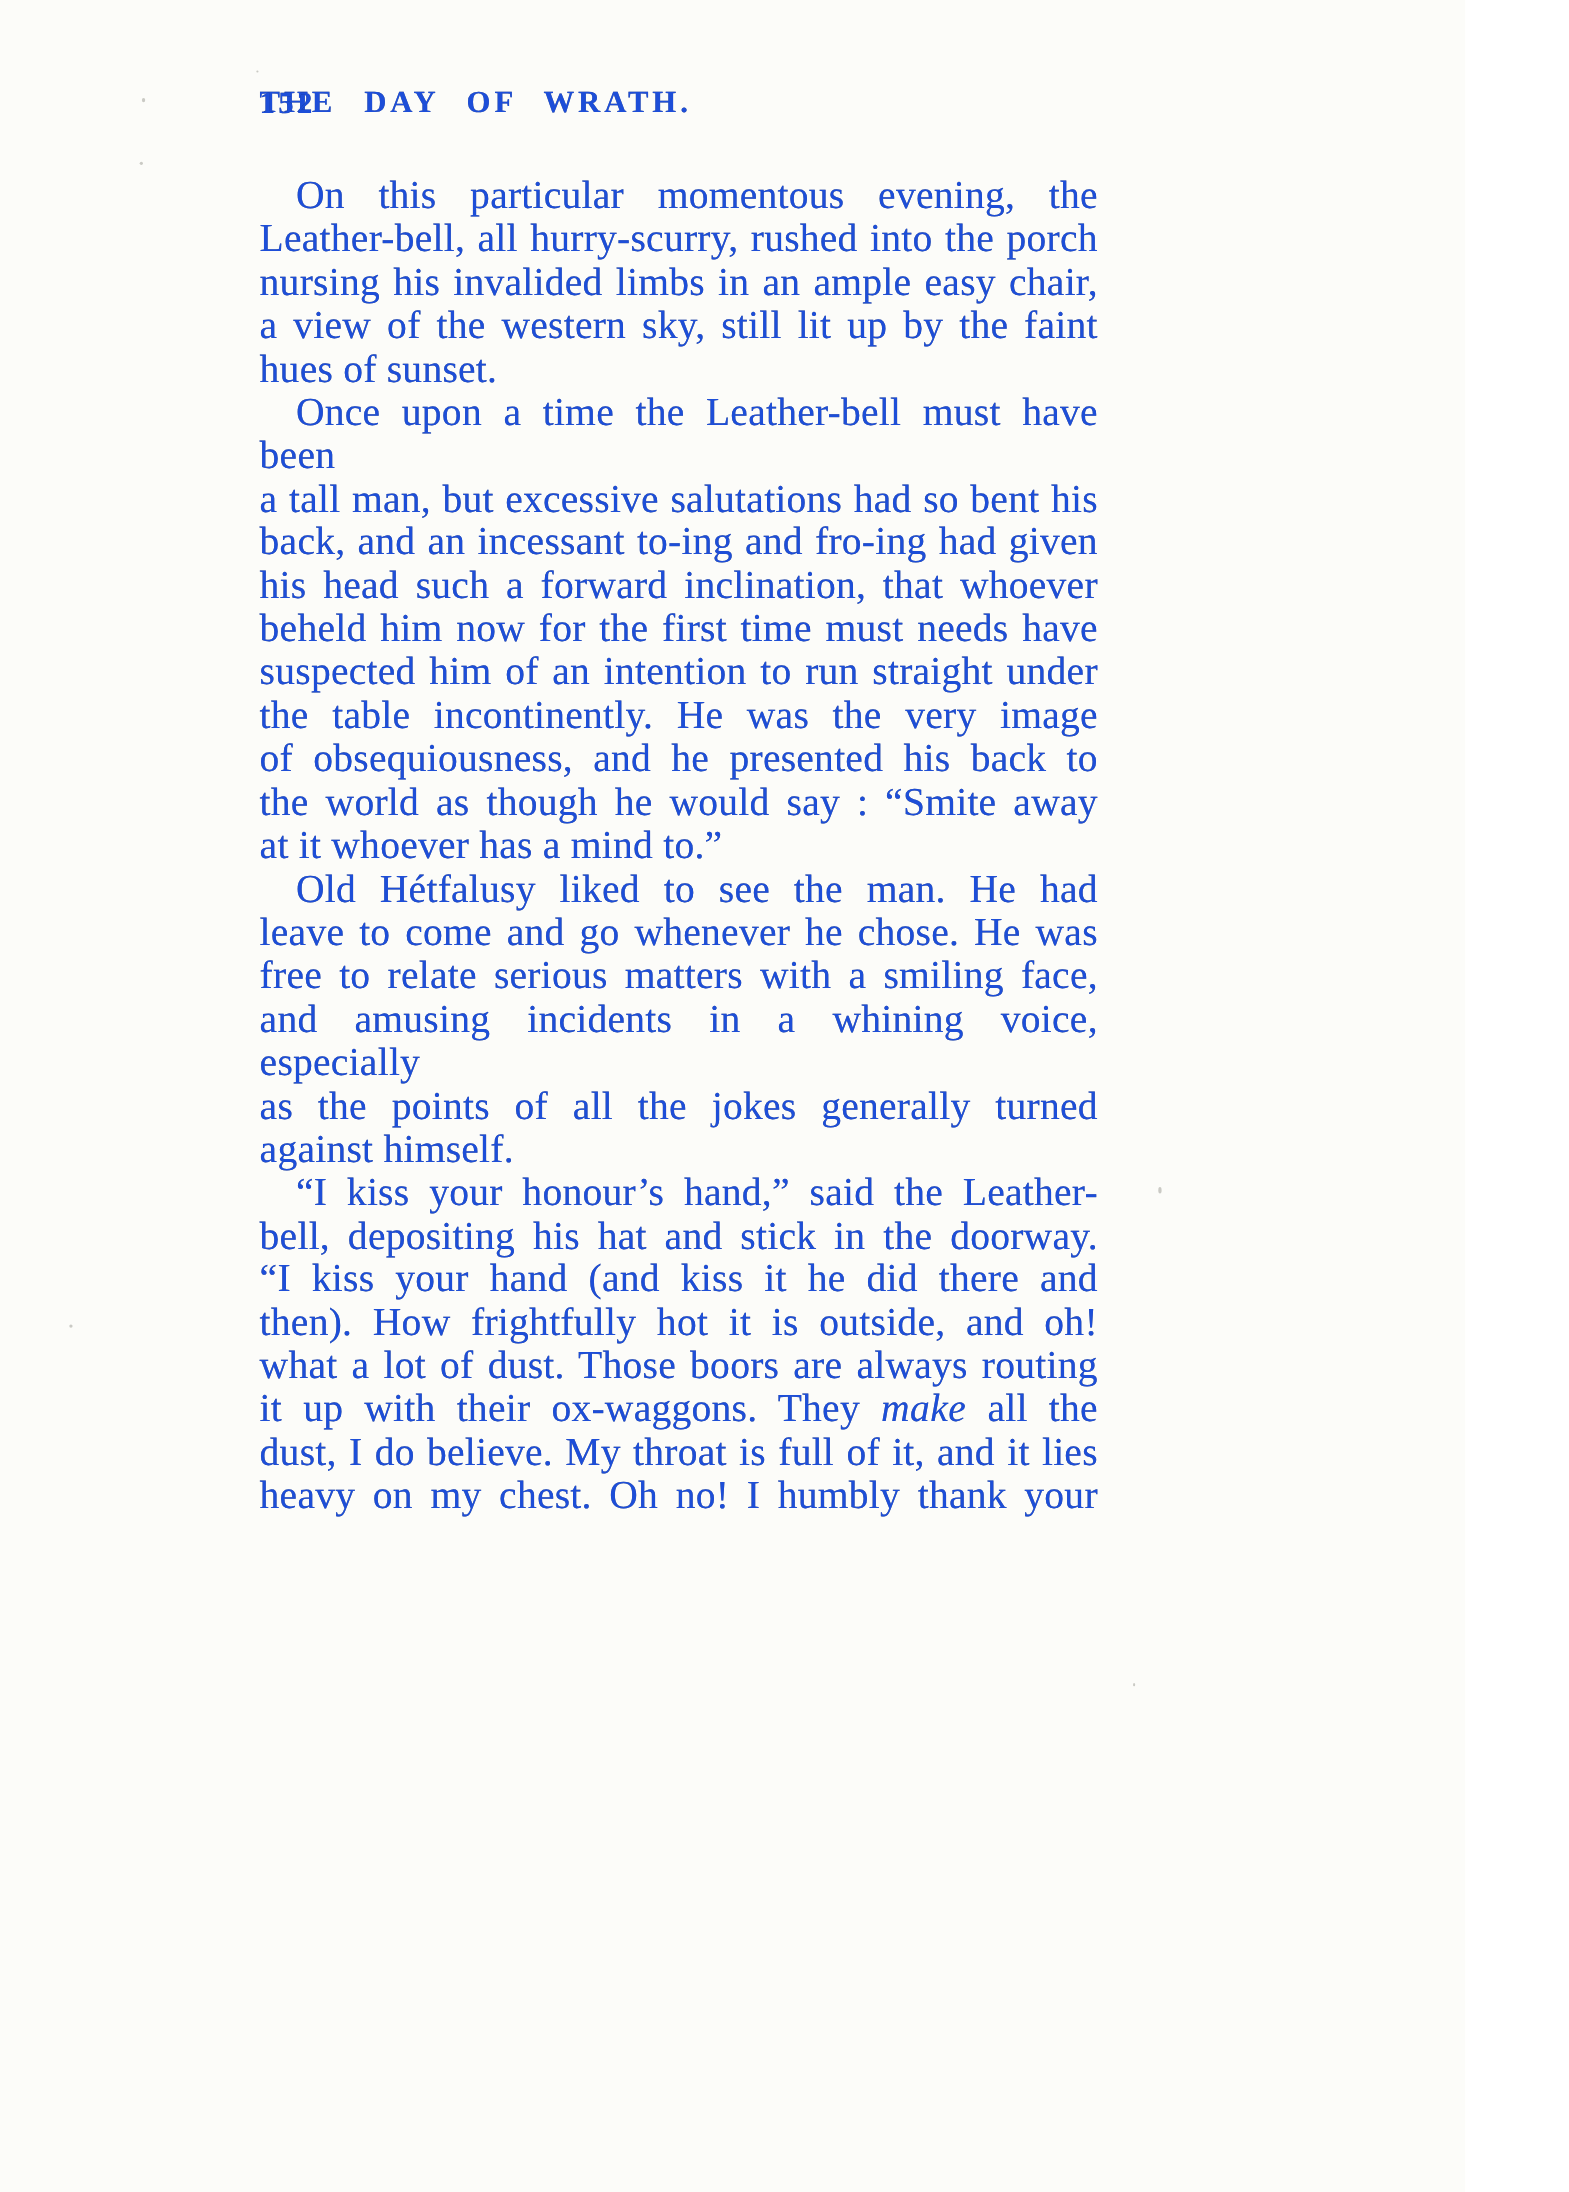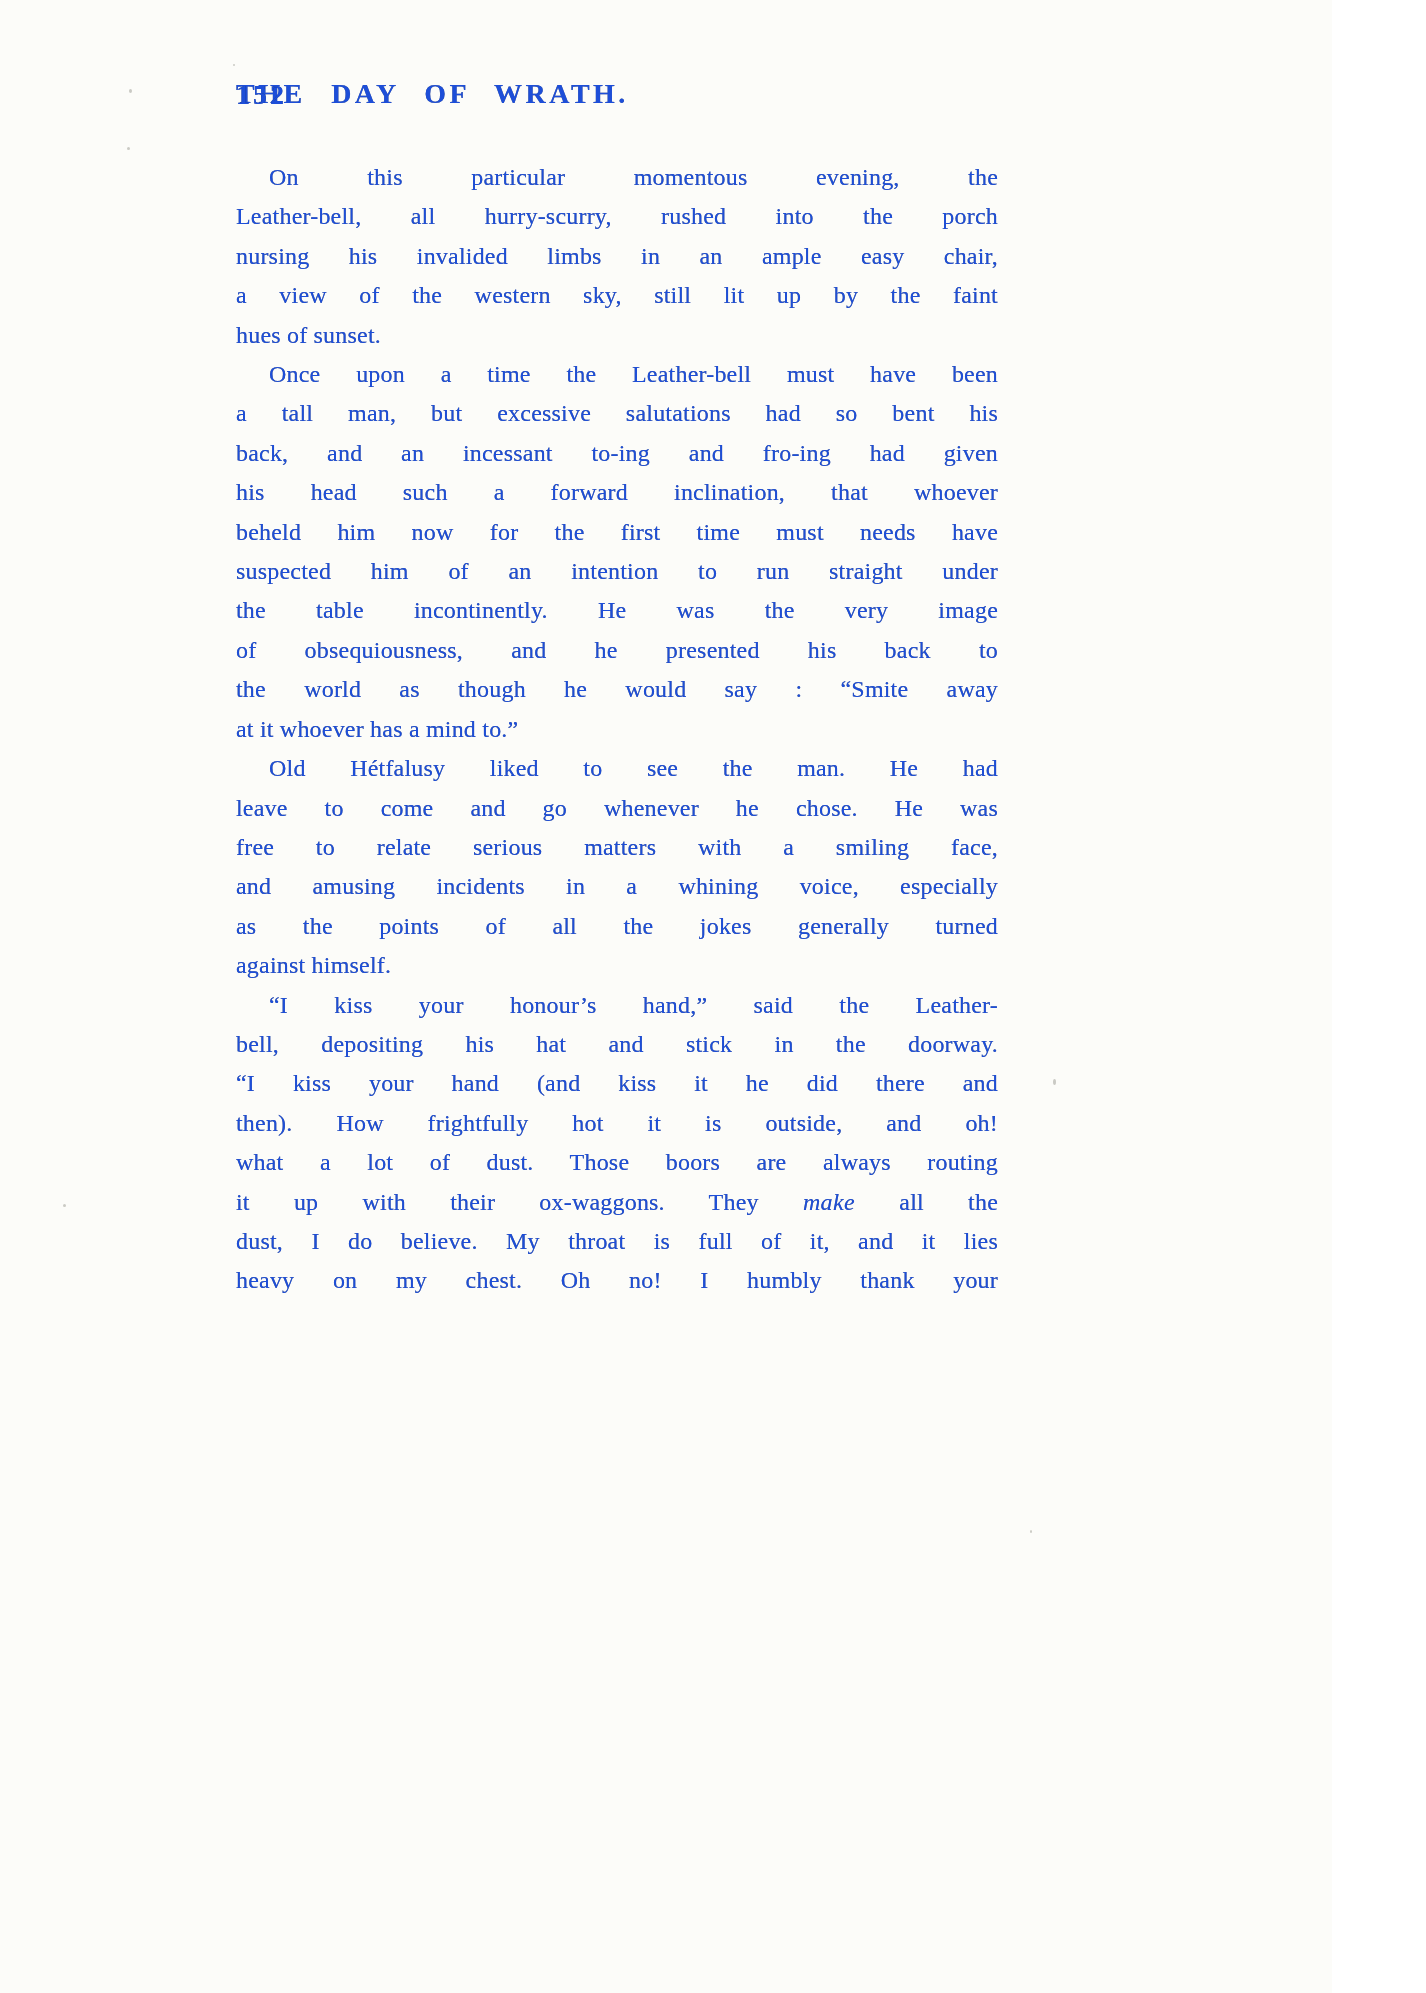--- a/index.html
+++ b/index.html
@@ -41,21 +41,21 @@
     letter-spacing: 3.5px;
     word-spacing: 15px;
   }
 
   
   .text-block {
     position: absolute;
     left: 236px;
     top: 158px;
     width: 762px;
-    font-size: 24px;
+    font-size: 36px;
     line-height: 39.4px;
     letter-spacing: 0.2px;
   }
   .para { margin: 0; }
   .line {
     text-align: justify;
     text-align-last: justify;
     min-height: 39.4px;
   }
   .para .line:first-child { text-indent: 33px; }

